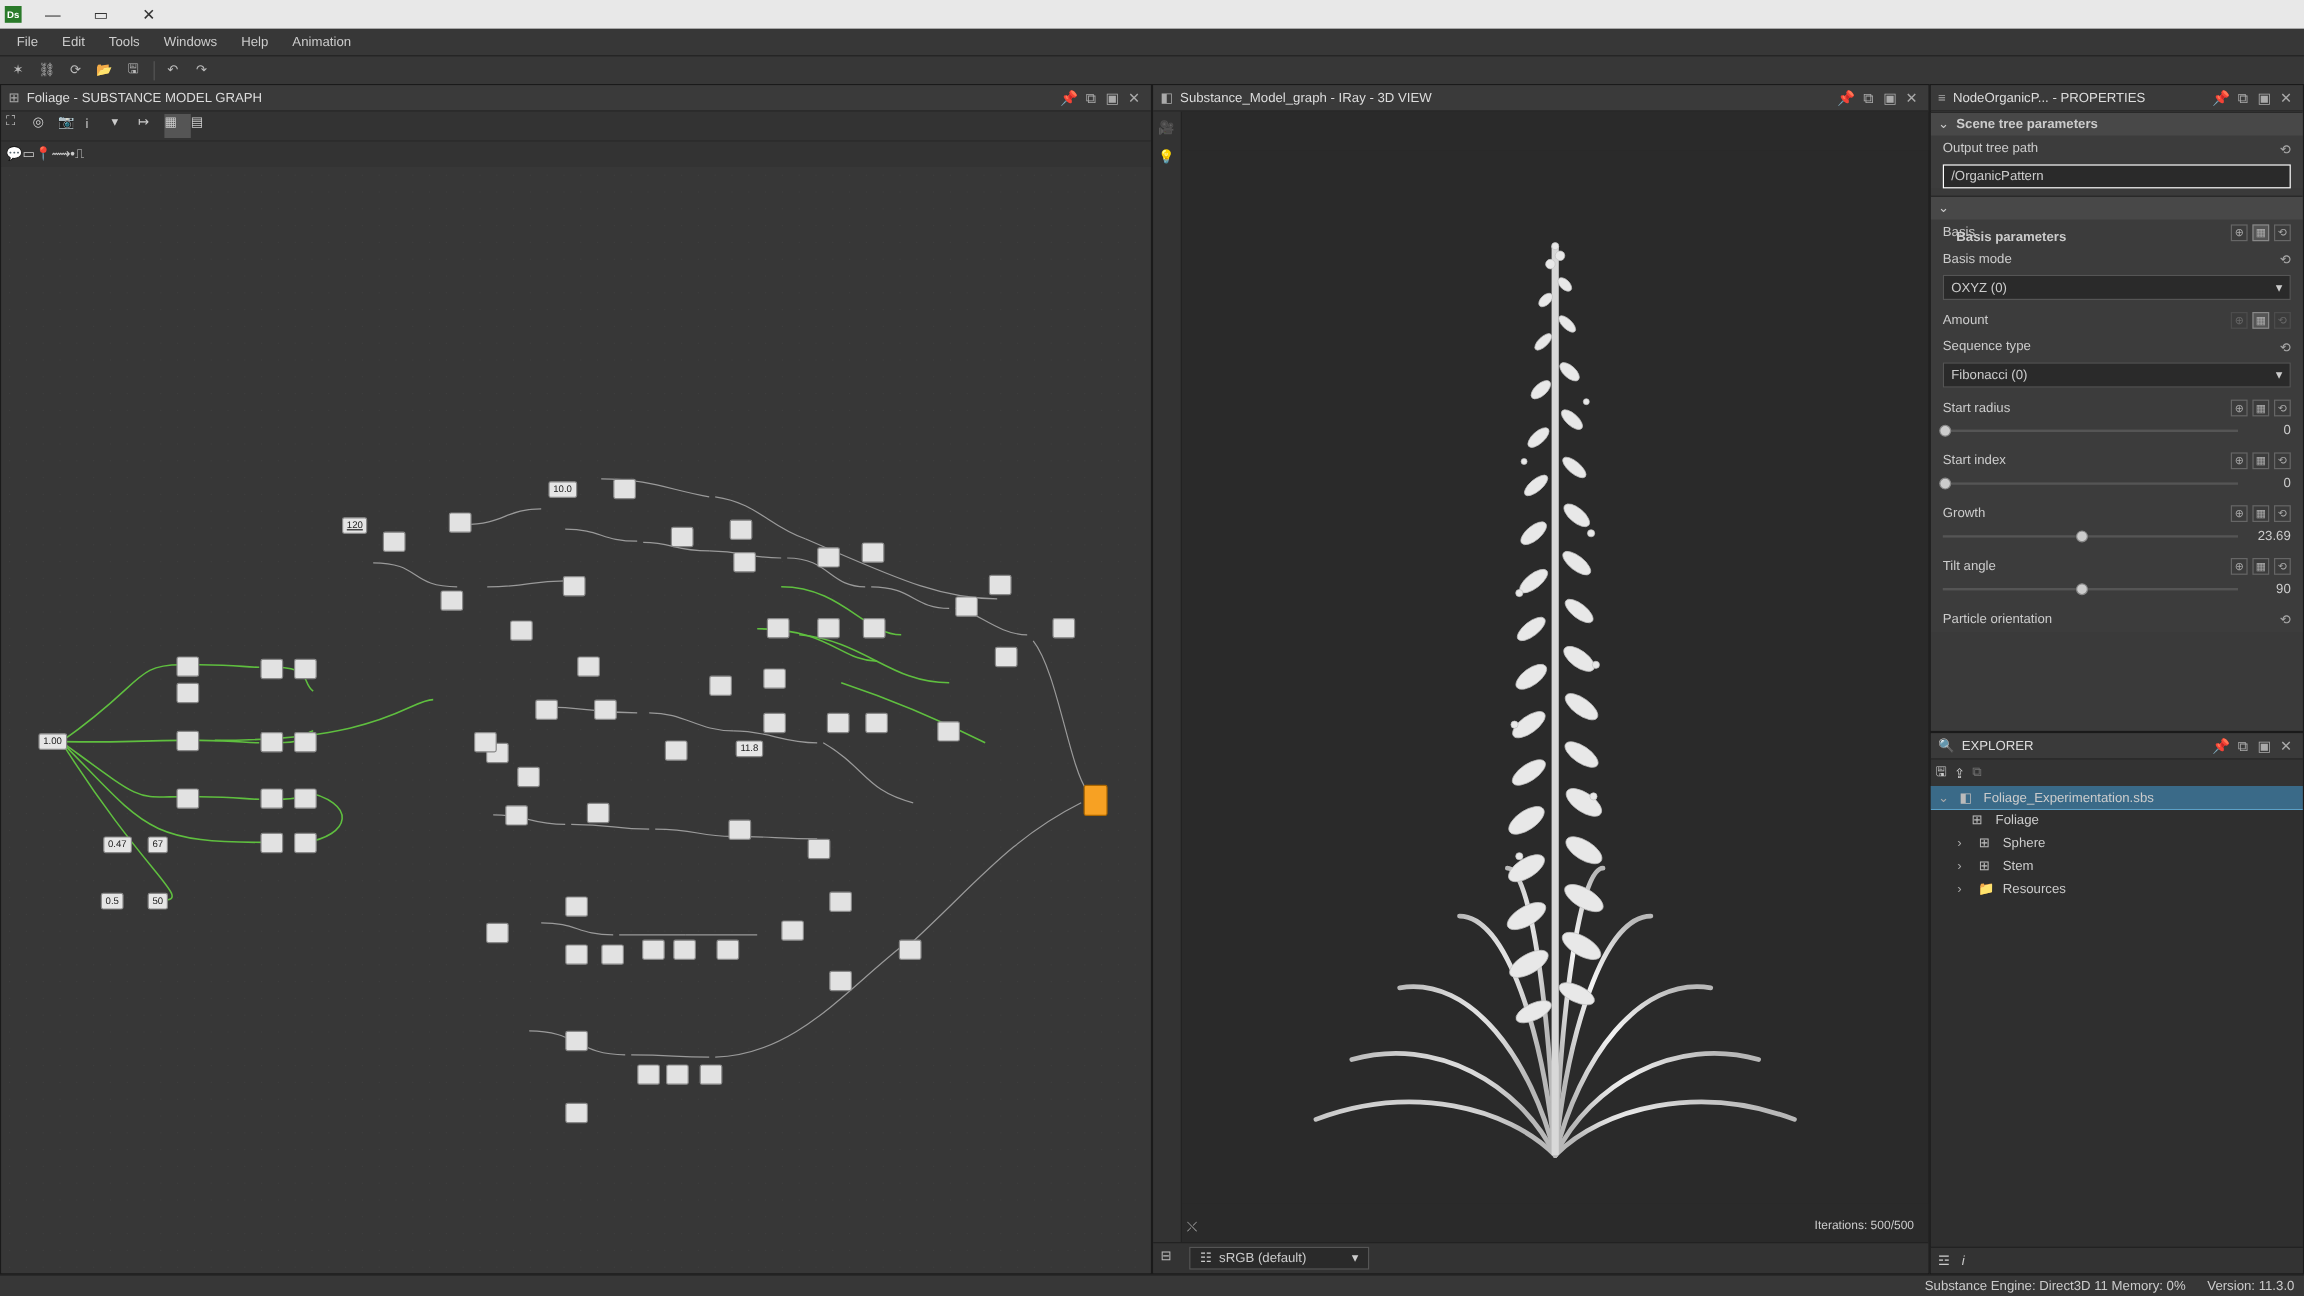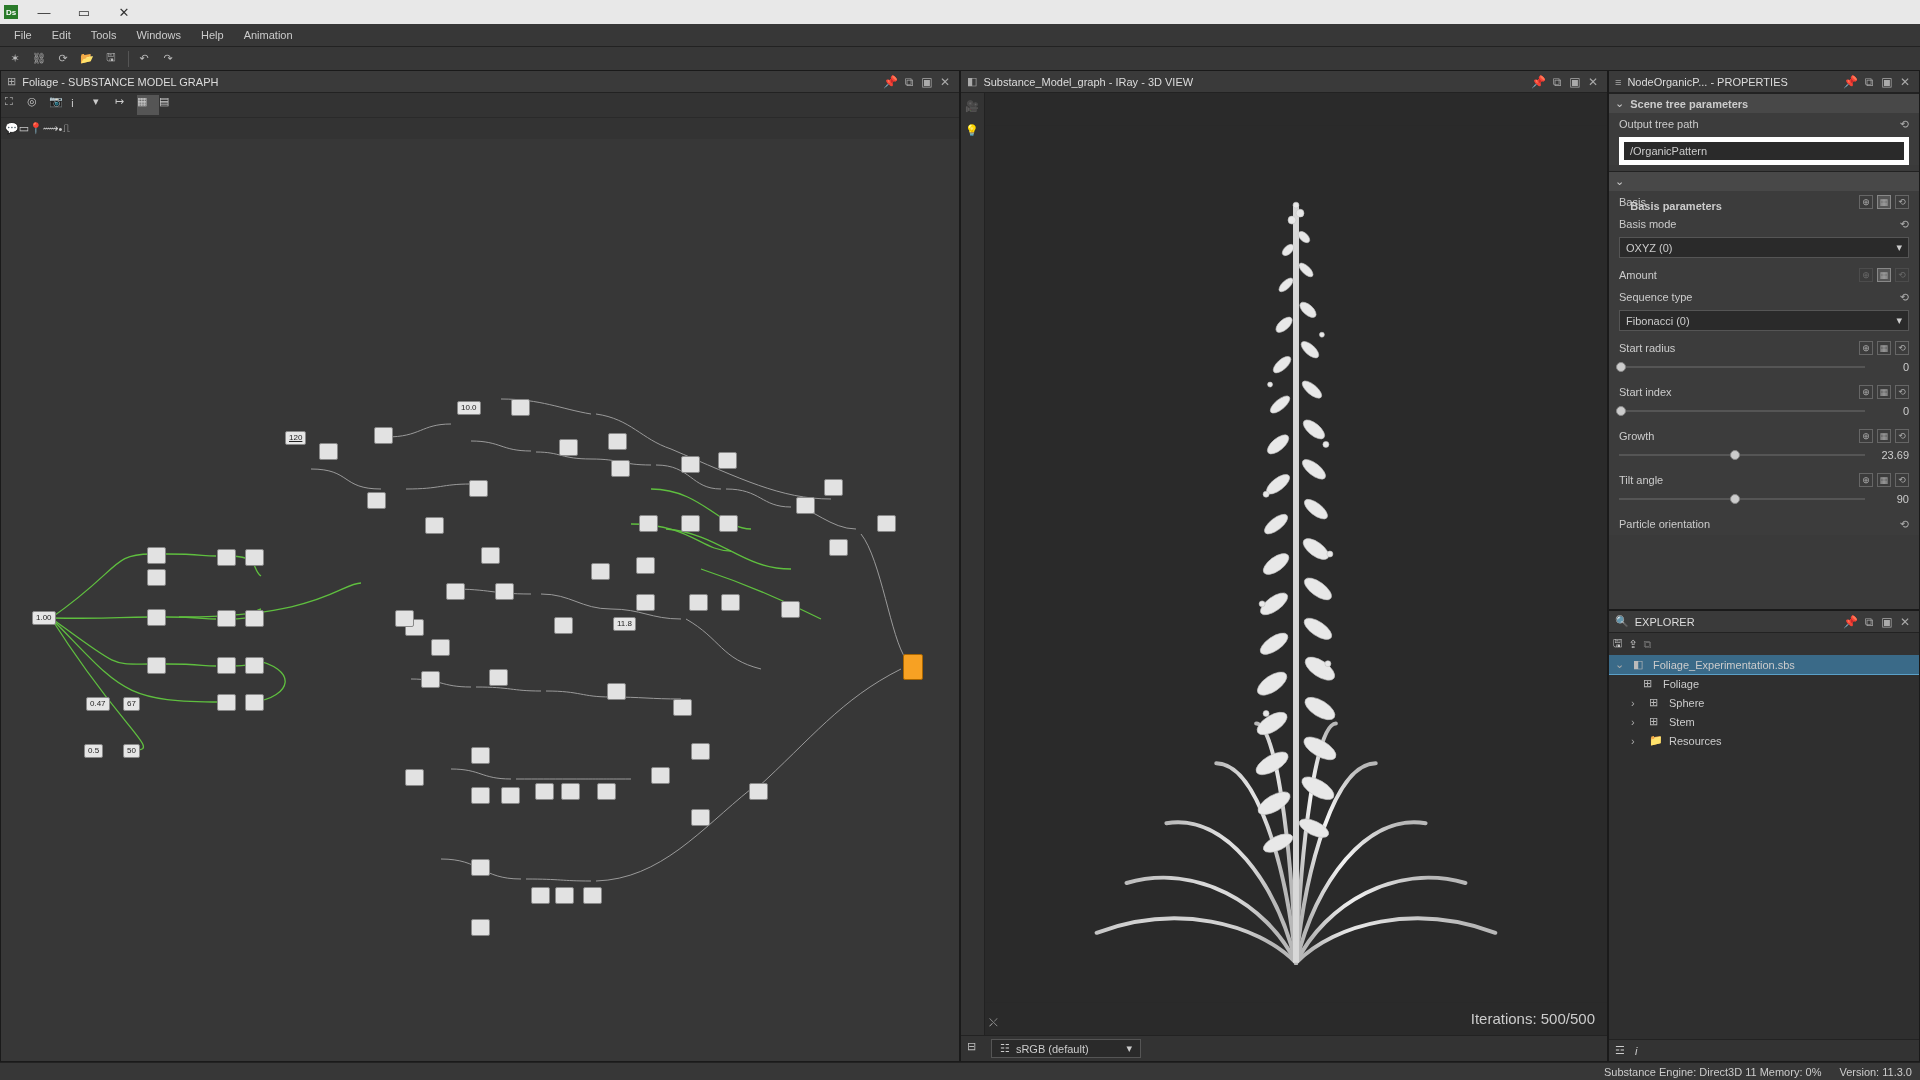--- a/index.html
+++ b/index.html
@@ -23,36 +23,36 @@
 .graph-tools .tbtn{width:22px;height:20px;}
 .graph-tools2{height:22px;background:#333;display:flex;align-items:center;padding:0 4px;border-top:1px solid #2a2a2a;}
 .graph-canvas{flex:1;background:#373737;position:relative;background-image:radial-gradient(#404040 0.5px,transparent 0.5px);background-size:14px 14px;}
 .node{position:absolute;width:19px;height:17px;background:#e2e2e2;border:1px solid #888;border-radius:2px;}
 .node.orange{background:#f7a123;border-color:#aa6600;width:20px;height:26px;}
 .nodeval{position:absolute;height:14px;padding:0 3px;background:#e5e5e5;border:1px solid #888;border-radius:2px;font-size:8px;color:#222;line-height:12px;}
 svg.wires{position:absolute;inset:0;width:100%;height:100%;}
 .viewer-tools{width:24px;background:#333;border-right:1px solid #222;display:flex;flex-direction:column;align-items:center;padding-top:4px;gap:6px;}
 .viewer-tools .vbtn{width:18px;height:18px;color:#bbb;display:flex;align-items:center;justify-content:center;}
 .viewer-canvas{flex:1;background:#2a2a2a;position:relative;overflow:hidden;}
-.viewer-caption{position:absolute;right:12px;bottom:8px;color:#ccc;font-size:15px;}
+.viewer-caption{position:absolute;right:12px;bottom:8px;color:#ccc;font-size:10px;}
 .view-tabs{height:20px;background:#333;display:flex;align-items:center;padding:0 8px;gap:16px;border-bottom:1px solid #222;}
 .view-tabs span{color:#bbb;}
 .view-foot{height:26px;background:#333;display:flex;align-items:center;padding:0 6px;gap:6px;border-top:1px solid #222;}
 .view-foot .combo{background:#2a2a2a;border:1px solid #555;padding:2px 8px;width:150px;display:flex;align-items:center;justify-content:space-between;}
 .view-foot .lbtn{width:18px;height:18px;color:#bbb;}
 .prop-section{background:#3c3c3c;}
 .prop-sh{height:20px;background:#484848;display:flex;align-items:center;padding:0 6px;border-top:1px solid #222;}
 .prop-sh .chev{margin-right:6px;color:#ccc;}
 .prop-row{display:flex;align-items:center;padding:4px 10px;min-height:22px;}
 .prop-row .lab{flex:1;color:#ccc;}
 .prop-row .icons{display:flex;gap:4px;}
 .prop-row .icons span{width:14px;height:14px;border:1px solid #666;display:flex;align-items:center;justify-content:center;font-size:9px;color:#aaa;}
 .prop-row .icons span.act{background:#555;border-color:#888;}
 .prop-input{margin:2px 10px 6px 10px;}
-.prop-input .field{background:#2a2a2a;border:5px solid #ffffff;padding:3px 6px;color:#ccc;}
+.prop-input .field{background:#2a2a2a;border:1px solid #ffffff;padding:3px 6px;color:#ccc;}
 .prop-select{margin:2px 10px 6px 10px;background:#2a2a2a;border:1px solid #555;padding:3px 6px;display:flex;justify-content:space-between;align-items:center;}
 .slider-row{margin:2px 10px 8px 10px;display:flex;align-items:center;gap:8px;}
 .slider-track{flex:1;height:2px;background:#555;position:relative;}
 .slider-thumb{position:absolute;top:-4px;width:10px;height:10px;border-radius:50%;background:#ccc;border:1px solid #888;}
 .slider-val{width:36px;text-align:right;color:#ccc;}
 .explorer-body{flex:1;background:#2f2f2f;overflow:auto;}
 .ex-tools{height:22px;background:#333;display:flex;align-items:center;padding:0 4px;gap:6px;}
 .ex-item{display:flex;align-items:center;padding:3px 6px;gap:6px;}
 .ex-item.sel{background:#3a6a88;outline:1px solid #5aa0c8;}
 .ex-item .arrow{width:12px;color:#aaa;}

